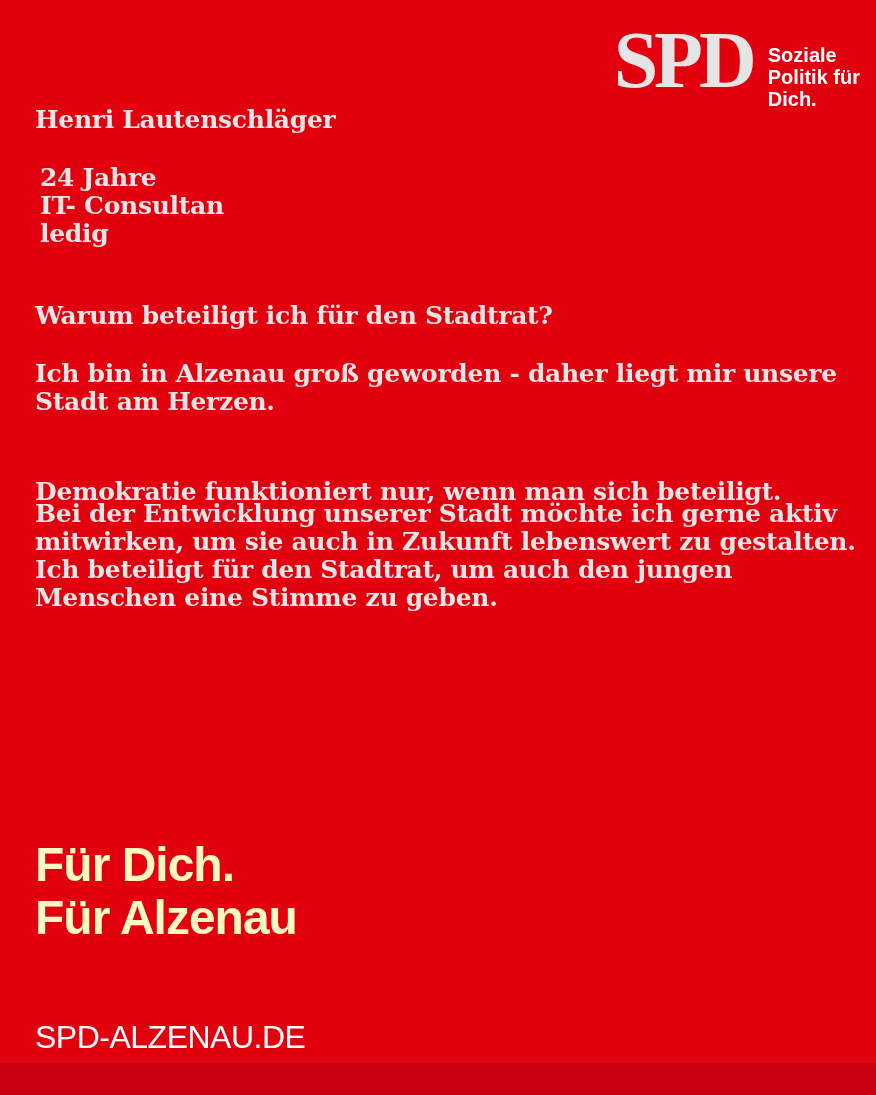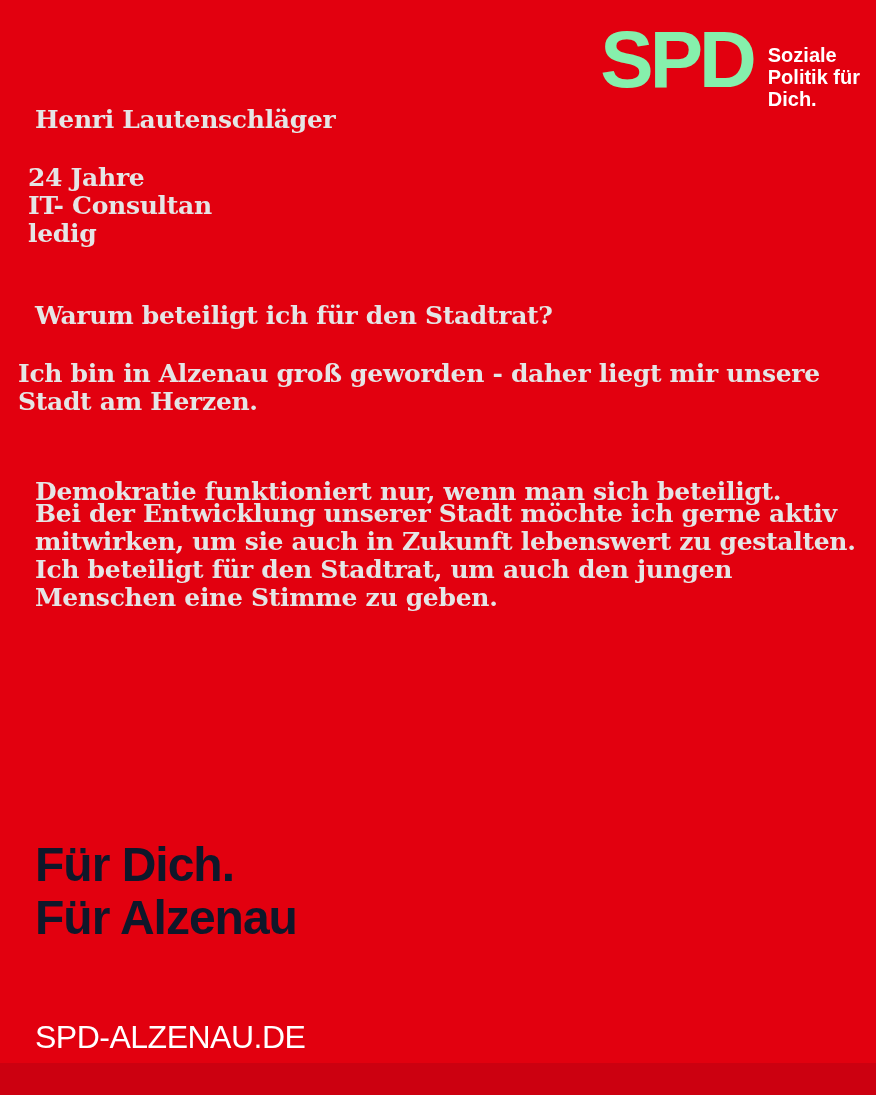--- a/index.html
+++ b/index.html
@@ -16,26 +16,26 @@
 
   
   .logo {
     top: 28px;
     right: 16px;
     display: flex;
     align-items: flex-start;
     gap: 15px;
   }
   .spd-wordmark {
-    font-family: Liberation Sans, sans-serif;
+    font-family: Liberation Serif, serif;
     font-weight: bold;
     font-size: 80px;
     line-height: 64px;
     letter-spacing: -4px;
-    color: #86efac;
+    color: #e5e5e5;
   }
   .spd-tagline {
     font-family: "Liberation Sans", sans-serif;
     font-weight: bold;
     font-size: 20px;
     line-height: 22px;
     color: #FFFFFF;
     white-space: pre-line;
     margin-top: 16px;
   }
@@ -44,36 +44,36 @@
   .serif {
     font-family: "DejaVu Serif", serif;
     font-weight: bold;
     font-size: 25px;
     line-height: 28px;
     letter-spacing: -0.3px;
     color: #e5e5e5;
     white-space: pre-line;
   }
   .candidate-name   { left: 35px; top: 106px; }
-  .candidate-details{ left: 28px; top: 164px; }
+  .candidate-details{ left: 40px; top: 164px; }
   .stmt-heading     { left: 35px; top: 302px; }
-  .stmt-p1          { left: 18px; top: 360px; }
+  .stmt-p1          { left: 35px; top: 360px; }
   .stmt-p2          { left: 35px; top: 442px; margin-top: 36px; }
   .stmt-p3          { left: 35px; top: 500px; }
 
   
   .slogan {
     left: 35px;
     top: 838px;
     font-family: "Liberation Sans", sans-serif;
     font-weight: bold;
     font-size: 48px;
     line-height: 53px;
     letter-spacing: -1px;
-    color: #0f172a;
+    color: #fef9c3;
     white-space: pre-line;
   }
 
   
   .website {
     left: 35px;
     top: 1020px;
     font-family: "Liberation Sans", sans-serif;
     font-weight: normal;
     font-size: 32px;

